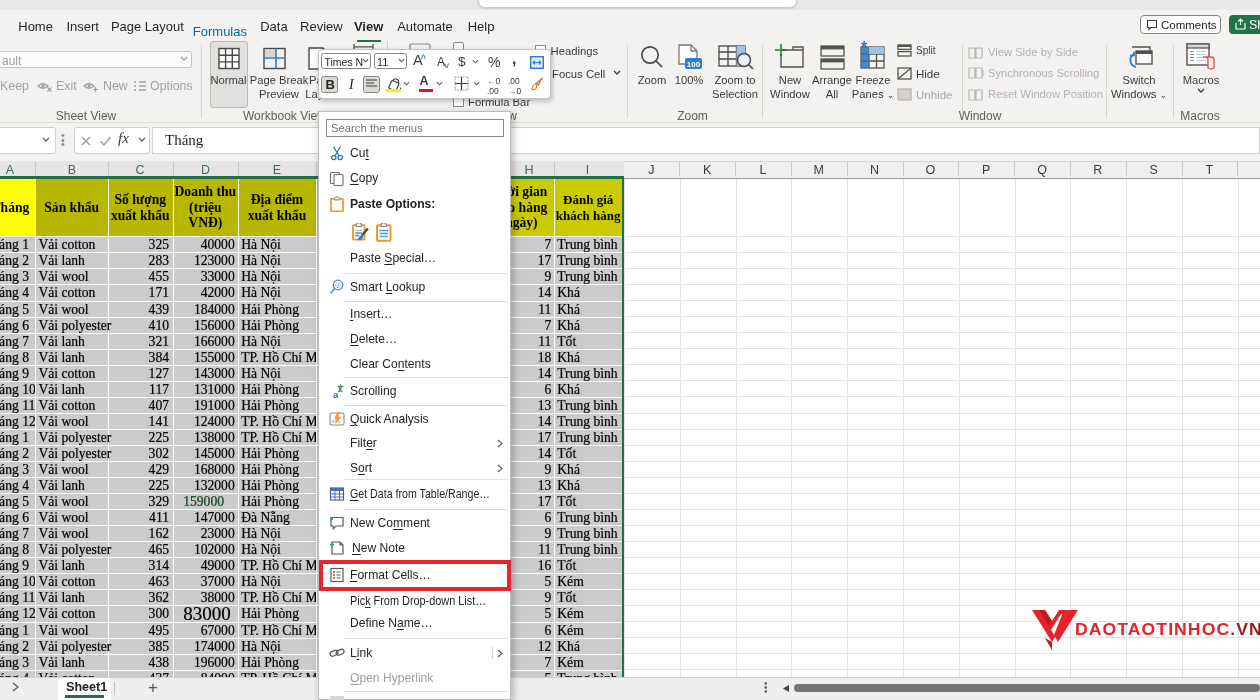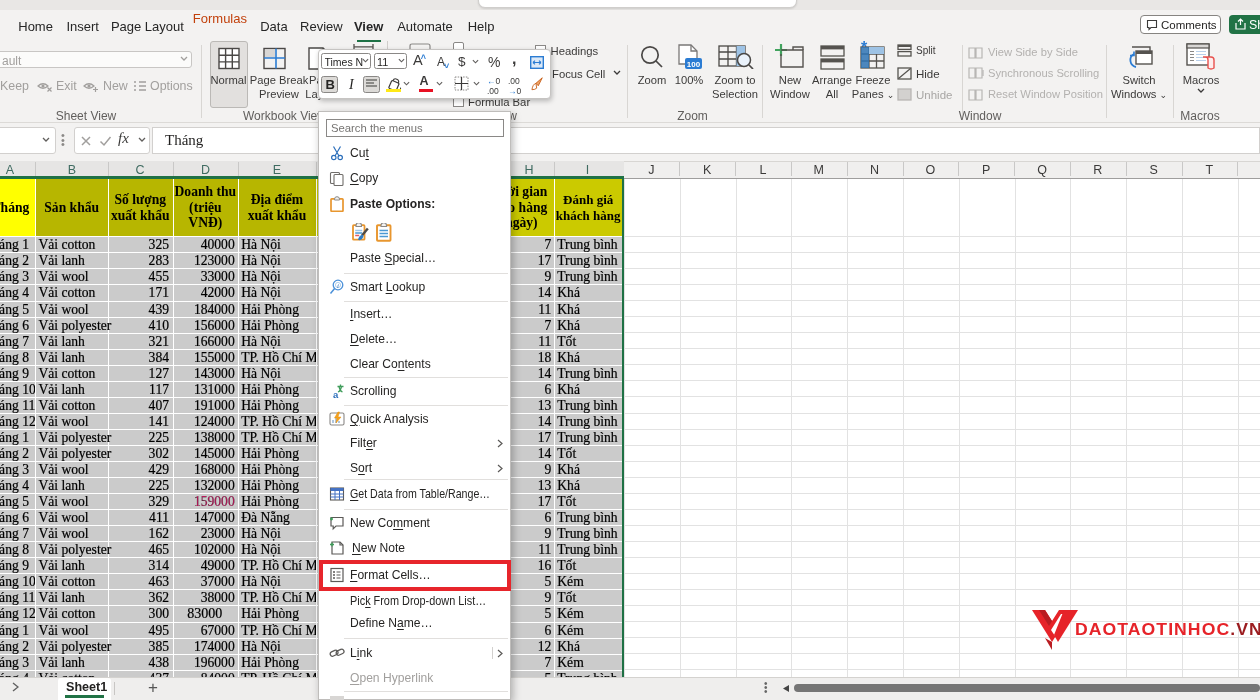--- a/index.html
+++ b/index.html
@@ -11,21 +11,21 @@
 .sep{position:absolute;width:1px;background:#d8d6d3;top:45px;height:73px}
 u{text-underline-offset:2px;text-decoration-thickness:1px}
 
 </style></head><body>
 <div class="ab" style="left:0;top:0;width:1260px;height:9.5px;background:#e9e7e5"></div>
 <div class="ab" style="left:478px;top:-6px;width:319px;height:14px;background:#fff;border:1px solid #d0cecc;border-radius:0 0 7px 7px;box-shadow:0 1px 2px rgba(0,0,0,.12)"></div>
 <div class="ab" style="left:0;top:9.5px;width:1260px;height:32.5px;background:#f3f2f1"></div>
 <div class="ab" style="left:35.6px;top:19px;transform:translateX(-50%);font-size:13px;color:#262626;white-space:nowrap">Home</div>
 <div class="ab" style="left:82.7px;top:19px;transform:translateX(-50%);font-size:13px;color:#262626;white-space:nowrap">Insert</div>
 <div class="ab" style="left:147.4px;top:19px;transform:translateX(-50%);font-size:13px;color:#262626;white-space:nowrap">Page Layout</div>
-<div class="ab" style="left:219.9px;top:11px;transform:translateX(-50%);font-size:13px;color:#c2410c;white-space:nowrap">Formulas</div>
+<div class="ab" style="left:219.9px;top:24px;transform:translateX(-50%);font-size:13px;color:#0369a1;white-space:nowrap">Formulas</div>
 <div class="ab" style="left:273.9px;top:19px;transform:translateX(-50%);font-size:13px;color:#262626;white-space:nowrap">Data</div>
 <div class="ab" style="left:321.4px;top:19px;transform:translateX(-50%);font-size:13px;color:#262626;white-space:nowrap">Review</div>
 <div class="ab" style="left:368.6px;top:19px;transform:translateX(-50%);font-size:13px;color:#262626;font-weight:bold;white-space:nowrap">View</div>
 <div class="ab" style="left:425px;top:19px;transform:translateX(-50%);font-size:13px;color:#262626;white-space:nowrap">Automate</div>
 <div class="ab" style="left:481.1px;top:19px;transform:translateX(-50%);font-size:13px;color:#262626;white-space:nowrap">Help</div>
 <div class="ab" style="left:356.6px;top:39.5px;width:24px;height:3px;background:#1e7145"></div>
 <div class="ab" style="left:1140px;top:14.5px;width:80.5px;height:19.5px;background:#fff;border:1px solid #868481;border-radius:4px"></div>
 <svg class="ab" style="left:1146px;top:18.5px" width="12" height="12" viewBox="0 0 12 12">
     <path d="M1.5 1.5 h9 v7 h-5.5 l-2 2 v-2 h-1.5 z" fill="none" stroke="#3b3a39" stroke-width="1.1"></path>
   </svg>
@@ -470,21 +470,21 @@
 <div class="ab" style="left:172.5px;top:299.05px;width:62.19999999999999px;text-align:right;font-size:13.6px;line-height:15px;color:#000;white-space:nowrap;-webkit-text-stroke:0.2px #000">132000</div>
 <div class="ab" style="left:241.2px;top:299.05px;width:74.5px;overflow:hidden;font-size:13.6px;line-height:15px;color:#000;white-space:nowrap;-webkit-text-stroke:0.2px #000">Hải Phòng</div>
 <div class="ab" style="left:484.0px;top:299.05px;width:67.29999999999995px;text-align:right;font-size:13.6px;line-height:15px;color:#000;white-space:nowrap;-webkit-text-stroke:0.2px #000">13</div>
 <div class="ab" style="left:557.3px;top:299.05px;font-size:13.6px;line-height:15px;color:#000;white-space:nowrap;-webkit-text-stroke:0.2px #000">Khá</div>
 <div class="ab" style="left:0;top:314.1px;width:622.0px;height:1px;background:#fff"></div>
 <div class="ab" style="left:0;top:315.1px;width:35.4px;height:15.5px;overflow:hidden">
       <div class="ab" style="left:-16px;top:0;font-size:13.6px;line-height:15px;color:#000;white-space:nowrap;-webkit-text-stroke:0.2px #000">Tháng 5</div>
     </div>
 <div class="ab" style="left:38.4px;top:315.1px;font-size:13.6px;line-height:15px;color:#000;white-space:nowrap;-webkit-text-stroke:0.2px #000">Vải wool</div>
 <div class="ab" style="left:108.0px;top:315.1px;width:61.0px;text-align:right;font-size:13.6px;line-height:15px;color:#000;white-space:nowrap;-webkit-text-stroke:0.2px #000">329</div>
-<div class="ab" style="left:172.5px;top:315.1px;width:62.19999999999999px;text-align:right;font-size:13.6px;line-height:15px;color:#be185d;white-space:nowrap;-webkit-text-stroke:0.2px #000">159000</div>
+<div class="ab" style="left:172.5px;top:315.1px;width:62.19999999999999px;text-align:center;font-size:13.6px;line-height:15px;color:#14532d;white-space:nowrap;-webkit-text-stroke:0.2px #000">159000</div>
 <div class="ab" style="left:241.2px;top:315.1px;width:74.5px;overflow:hidden;font-size:13.6px;line-height:15px;color:#000;white-space:nowrap;-webkit-text-stroke:0.2px #000">Hải Phòng</div>
 <div class="ab" style="left:484.0px;top:315.1px;width:67.29999999999995px;text-align:right;font-size:13.6px;line-height:15px;color:#000;white-space:nowrap;-webkit-text-stroke:0.2px #000">17</div>
 <div class="ab" style="left:557.3px;top:315.1px;font-size:13.6px;line-height:15px;color:#000;white-space:nowrap;-webkit-text-stroke:0.2px #000">Tốt</div>
 <div class="ab" style="left:0;top:330.15000000000003px;width:622.0px;height:1px;background:#fff"></div>
 <div class="ab" style="left:0;top:331.15000000000003px;width:35.4px;height:15.5px;overflow:hidden">
       <div class="ab" style="left:-16px;top:0;font-size:13.6px;line-height:15px;color:#000;white-space:nowrap;-webkit-text-stroke:0.2px #000">Tháng 6</div>
     </div>
 <div class="ab" style="left:38.4px;top:331.15000000000003px;font-size:13.6px;line-height:15px;color:#000;white-space:nowrap;-webkit-text-stroke:0.2px #000">Vải wool</div>
 <div class="ab" style="left:108.0px;top:331.15000000000003px;width:61.0px;text-align:right;font-size:13.6px;line-height:15px;color:#000;white-space:nowrap;-webkit-text-stroke:0.2px #000">411</div>
 <div class="ab" style="left:172.5px;top:331.15000000000003px;width:62.19999999999999px;text-align:right;font-size:13.6px;line-height:15px;color:#000;white-space:nowrap;-webkit-text-stroke:0.2px #000">147000</div>
@@ -540,21 +540,21 @@
 <div class="ab" style="left:172.5px;top:411.40000000000003px;width:62.19999999999999px;text-align:right;font-size:13.6px;line-height:15px;color:#000;white-space:nowrap;-webkit-text-stroke:0.2px #000">38000</div>
 <div class="ab" style="left:241.2px;top:411.40000000000003px;width:74.5px;overflow:hidden;font-size:13.6px;line-height:15px;color:#000;white-space:nowrap;-webkit-text-stroke:0.2px #000">TP. Hồ Chí Minh</div>
 <div class="ab" style="left:484.0px;top:411.40000000000003px;width:67.29999999999995px;text-align:right;font-size:13.6px;line-height:15px;color:#000;white-space:nowrap;-webkit-text-stroke:0.2px #000">9</div>
 <div class="ab" style="left:557.3px;top:411.40000000000003px;font-size:13.6px;line-height:15px;color:#000;white-space:nowrap;-webkit-text-stroke:0.2px #000">Tốt</div>
 <div class="ab" style="left:0;top:426.45000000000005px;width:622.0px;height:1px;background:#fff"></div>
 <div class="ab" style="left:0;top:427.45000000000005px;width:35.4px;height:15.5px;overflow:hidden">
       <div class="ab" style="left:-16px;top:0;font-size:13.6px;line-height:15px;color:#000;white-space:nowrap;-webkit-text-stroke:0.2px #000">Tháng 12</div>
     </div>
 <div class="ab" style="left:38.4px;top:427.45000000000005px;font-size:13.6px;line-height:15px;color:#000;white-space:nowrap;-webkit-text-stroke:0.2px #000">Vải cotton</div>
 <div class="ab" style="left:108.0px;top:427.45000000000005px;width:61.0px;text-align:right;font-size:13.6px;line-height:15px;color:#000;white-space:nowrap;-webkit-text-stroke:0.2px #000">300</div>
-<div class="ab" style="left:160px;top:427.45000000000005px;width:62.19999999999999px;text-align:right;font-size:14px;line-height:15px;color:#000;white-space:nowrap;-webkit-text-stroke:0.2px #000">83000</div>
+<div class="ab" style="left:176px;top:427.45000000000005px;width:62.19999999999999px;text-align:center;font-size:19px;line-height:15px;color:#000;white-space:nowrap;-webkit-text-stroke:0.2px #000">83000</div>
 <div class="ab" style="left:241.2px;top:427.45000000000005px;width:74.5px;overflow:hidden;font-size:13.6px;line-height:15px;color:#000;white-space:nowrap;-webkit-text-stroke:0.2px #000">Hải Phòng</div>
 <div class="ab" style="left:484.0px;top:427.45000000000005px;width:67.29999999999995px;text-align:right;font-size:13.6px;line-height:15px;color:#000;white-space:nowrap;-webkit-text-stroke:0.2px #000">5</div>
 <div class="ab" style="left:557.3px;top:427.45000000000005px;font-size:13.6px;line-height:15px;color:#000;white-space:nowrap;-webkit-text-stroke:0.2px #000">Kém</div>
 <div class="ab" style="left:0;top:442.50000000000006px;width:622.0px;height:1px;background:#fff"></div>
 <div class="ab" style="left:0;top:443.50000000000006px;width:35.4px;height:15.5px;overflow:hidden">
       <div class="ab" style="left:-16px;top:0;font-size:13.6px;line-height:15px;color:#000;white-space:nowrap;-webkit-text-stroke:0.2px #000">Tháng 1</div>
     </div>
 <div class="ab" style="left:38.4px;top:443.50000000000006px;font-size:13.6px;line-height:15px;color:#000;white-space:nowrap;-webkit-text-stroke:0.2px #000">Vải wool</div>
 <div class="ab" style="left:108.0px;top:443.50000000000006px;width:61.0px;text-align:right;font-size:13.6px;line-height:15px;color:#000;white-space:nowrap;-webkit-text-stroke:0.2px #000">495</div>
 <div class="ab" style="left:172.5px;top:443.50000000000006px;width:62.19999999999999px;text-align:right;font-size:13.6px;line-height:15px;color:#000;white-space:nowrap;-webkit-text-stroke:0.2px #000">67000</div>

